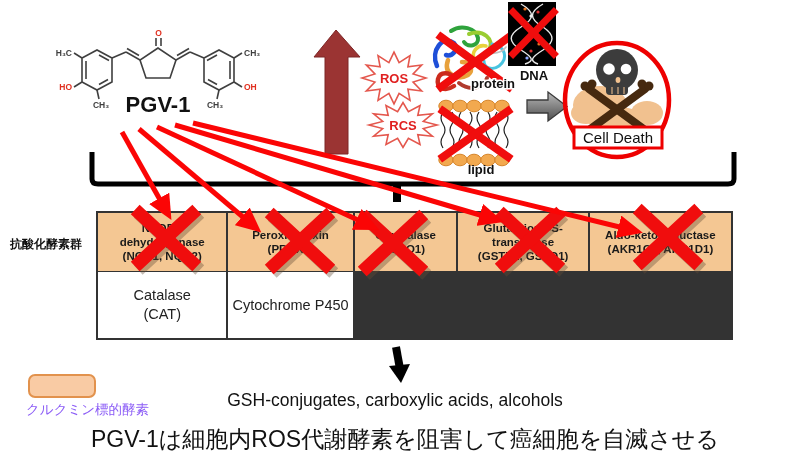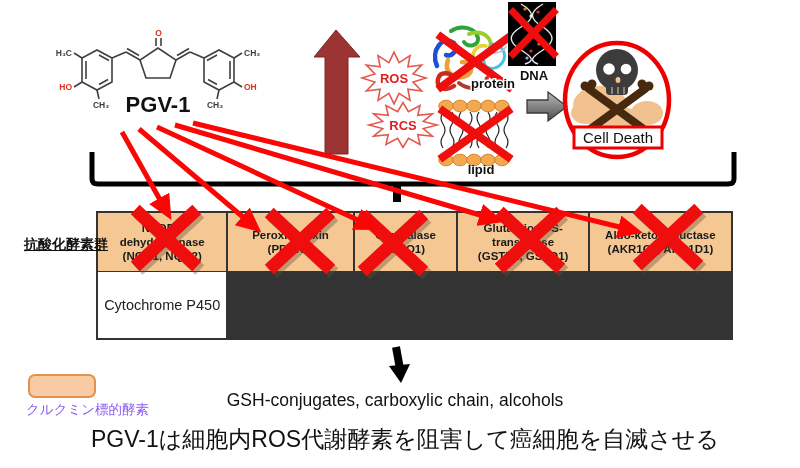--- a/index.html
+++ b/index.html
@@ -17,21 +17,21 @@
   }
   .cell{
     display:flex;align-items:center;justify-content:center;text-align:center;
     white-space:pre-line;line-height:1.22;padding:1px 2px;box-sizing:border-box;
   }
   .cell.orange{background:#F4C793;}
   .cell.white{background:#ffffff;}
   .cell.bold{font-weight:bold;font-size:11.5px;color:#1a1a1a;}
   .cell.reg{font-weight:normal;font-size:14.5px;color:#222;line-height:1.3;}
   #svg-scene{left:0;top:0;z-index:5;pointer-events:none;}
-  #antioxidant-label{left:24px;top:236px;width:92px;font-size:14px;font-weight:bold;color:#111;text-decoration:underline;}
+  #antioxidant-label{left:10px;top:236px;width:92px;font-size:12px;font-weight:bold;color:#111;}
   #gsh-products{left:150px;top:390px;width:490px;text-align:center;font-size:17.5px;color:#111;}
   #legend-swatch{left:28px;top:374px;width:64px;height:20px;background:#F9CBA4;border:2px solid #E2924D;border-radius:7px;}
   #legend-label{left:26px;top:401px;font-size:13.5px;color:#8b5cf6;}
   #slide-title{left:15px;top:424px;width:780px;text-align:center;font-size:23px;color:#111;}
 </style>
 </head>
 <body>
 
 <div id="enzyme-table" class="abs">
   <div class="cell orange bold">NADPH
@@ -39,25 +39,27 @@
 (NQO1, NQO2)</div>
   <div class="cell orange bold">Peroxiredoxin
 (PRDX1)</div>
   <div class="cell orange bold">Glyoxalase
 (GLO1)</div>
   <div class="cell orange bold">Glutathione-S-
 transferase
 (GSTP1, GSTO1)</div>
   <div class="cell orange bold">Aldo-keto reductase
 (AKR1C1, AKR1D1)</div>
+  <div class="cell white reg">Catalase
+(CAT)</div>
   <div class="cell white reg">Cytochrome P450</div>
 </div>
 
 <div id="antioxidant-label" class="abs">抗酸化酵素群</div>
-<div id="gsh-products" class="abs">GSH-conjugates, carboxylic chain, alcohols</div>
+<div id="gsh-products" class="abs">GSH-conjugates, carboxylic acids, alcohols</div>
 <div id="legend-swatch" class="abs"></div>
 <div id="legend-label" class="abs">クルクミン標的酵素</div>
 <div id="slide-title" class="abs">PGV-1は細胞内ROS代謝酵素を阻害して癌細胞を自滅させる</div>
 
 <svg id="svg-scene" class="abs" width="800" height="468" viewBox="0 0 800 468">
   <defs>
     <marker id="ah" markerWidth="5" markerHeight="4.6" refX="3.6" refY="2.3" orient="auto">
       <path d="M0,0 L5,2.3 L0,4.6 z" fill="#FB0505"></path>
     </marker>
     <linearGradient id="grayGrad" x1="0" y1="0" x2="0" y2="1">

